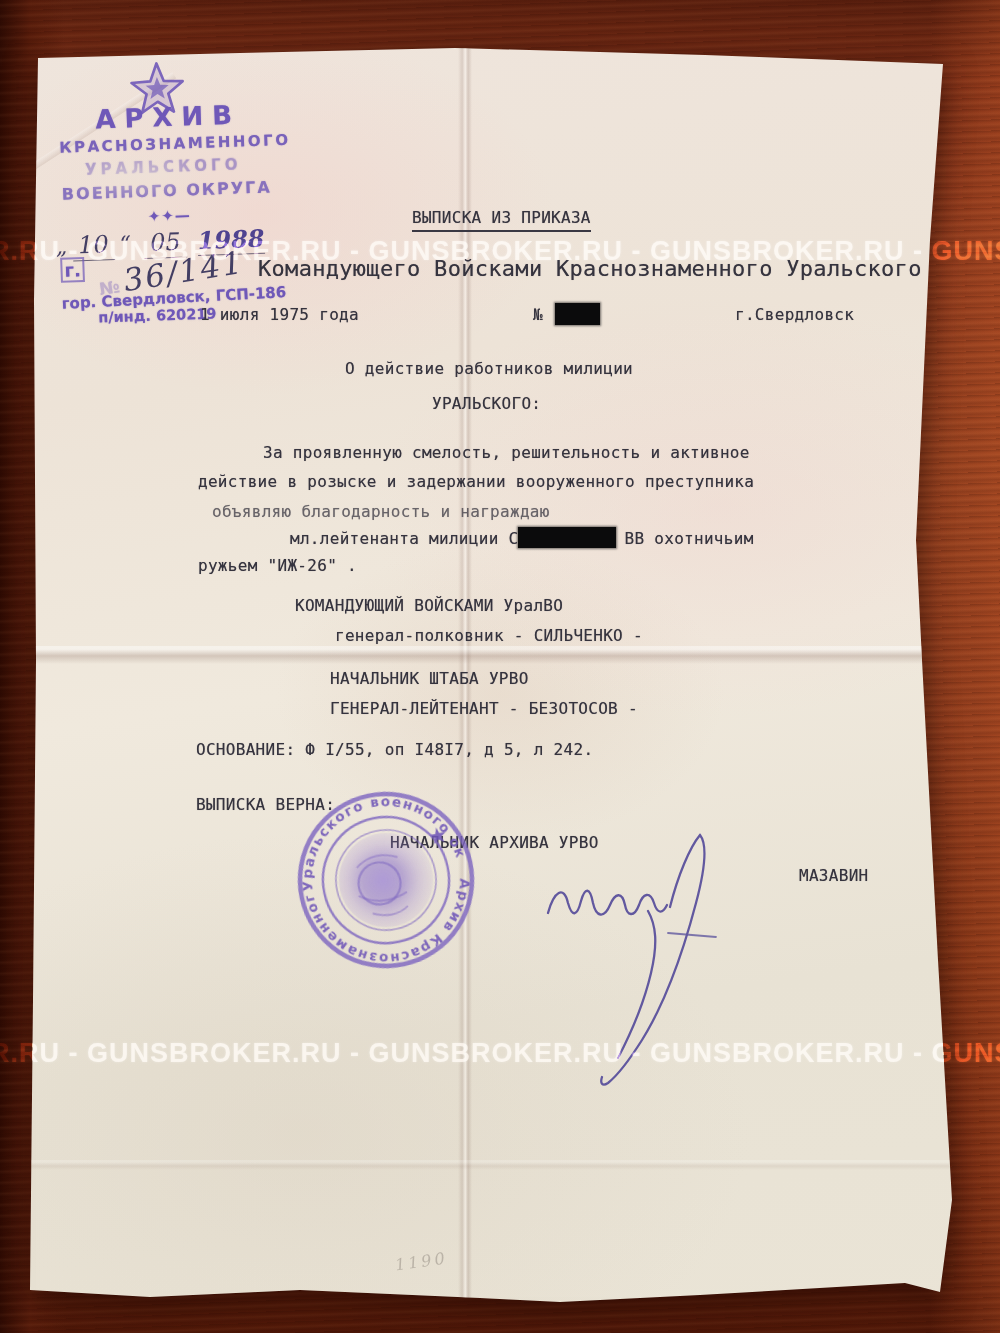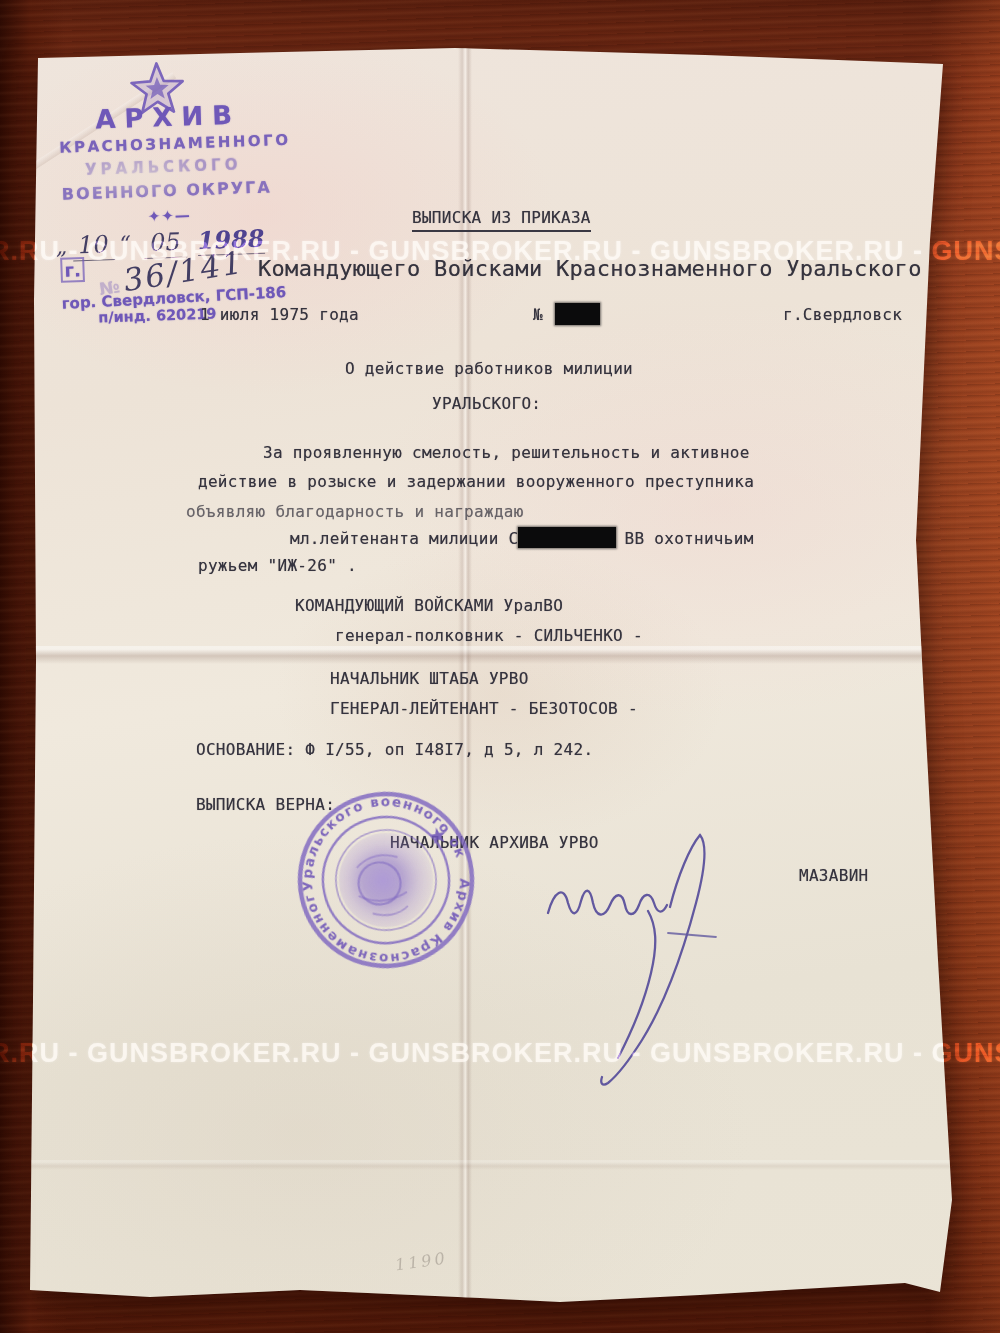--- a/index.html
+++ b/index.html
@@ -87,28 +87,28 @@
 
         <div class="abs" style="left:20px;top:95px;width:150px;height:50px;background:radial-gradient(closest-side, rgba(236,227,217,0.55), rgba(236,227,217,0));"></div>
       </div>
 
       <div class="abs tw title-underline" style="left:412px;top:208px;">ВЫПИСКА ИЗ ПРИКАЗА</div>
       <div class="abs tw tw18" style="left:258px;top:256px;">Командующего Войсками Краснознаменного Уральского ВО</div>
 
       <div class="abs tw" style="left:200px;top:305px;">1 июля 1975 года</div>
       <div class="abs tw" style="left:533px;top:305px;">№</div>
       <div class="abs redact" style="left:555px;top:303px;width:45px;height:22px;"></div>
-      <div class="abs tw" style="left:735px;top:305px;margin-left:48px;">г.Свердловск</div>
+      <div class="abs tw" style="left:735px;top:305px;">г.Свердловск</div>
 
       <div class="abs tw" style="left:345px;top:359px;">О действие работников милиции</div>
       <div class="abs tw" style="left:432px;top:394px;">УРАЛЬСКОГО:</div>
 
       <div class="abs tw" style="left:263px;top:443px;">За проявленную смелость, решительность и активное</div>
       <div class="abs tw" style="left:198px;top:472px;">действие в розыске и задержании вооруженного преступника</div>
-      <div class="abs tw faded" style="left:186px;top:502px;">объявляю благодарность и награждаю</div>
+      <div class="abs tw faded" style="left:212px;top:502px;">объявляю благодарность и награждаю</div>
       <div class="abs tw" style="left:290px;top:527px;"><span>мл.лейтенанта милиции С</span><span class="redact" style="display:inline-block;width:98px;height:21px;vertical-align:-4px;"></span><span style="margin-left:8px;">ВВ охотничьим</span></div>
       <div class="abs tw" style="left:198px;top:556px;">ружьем "ИЖ-26" .</div>
 
       <div class="abs tw" style="left:295px;top:596px;">КОМАНДУЮЩИЙ ВОЙСКАМИ УралВО</div>
       <div class="abs tw" style="left:335px;top:626px;">генерал-полковник - СИЛЬЧЕНКО -</div>
       <div class="abs tw" style="left:330px;top:669px;">НАЧАЛЬНИК ШТАБА УРВО</div>
       <div class="abs tw" style="left:330px;top:699px;">ГЕНЕРАЛ-ЛЕЙТЕНАНТ - БЕЗОТОСОВ -</div>
 
       <div class="abs tw" style="left:196px;top:740px;">ОСНОВАНИЕ: Ф I/55, оп I48I7, д 5, л 242.</div>
       <div class="abs tw" style="left:196px;top:795px;">ВЫПИСКА ВЕРНА:</div>

